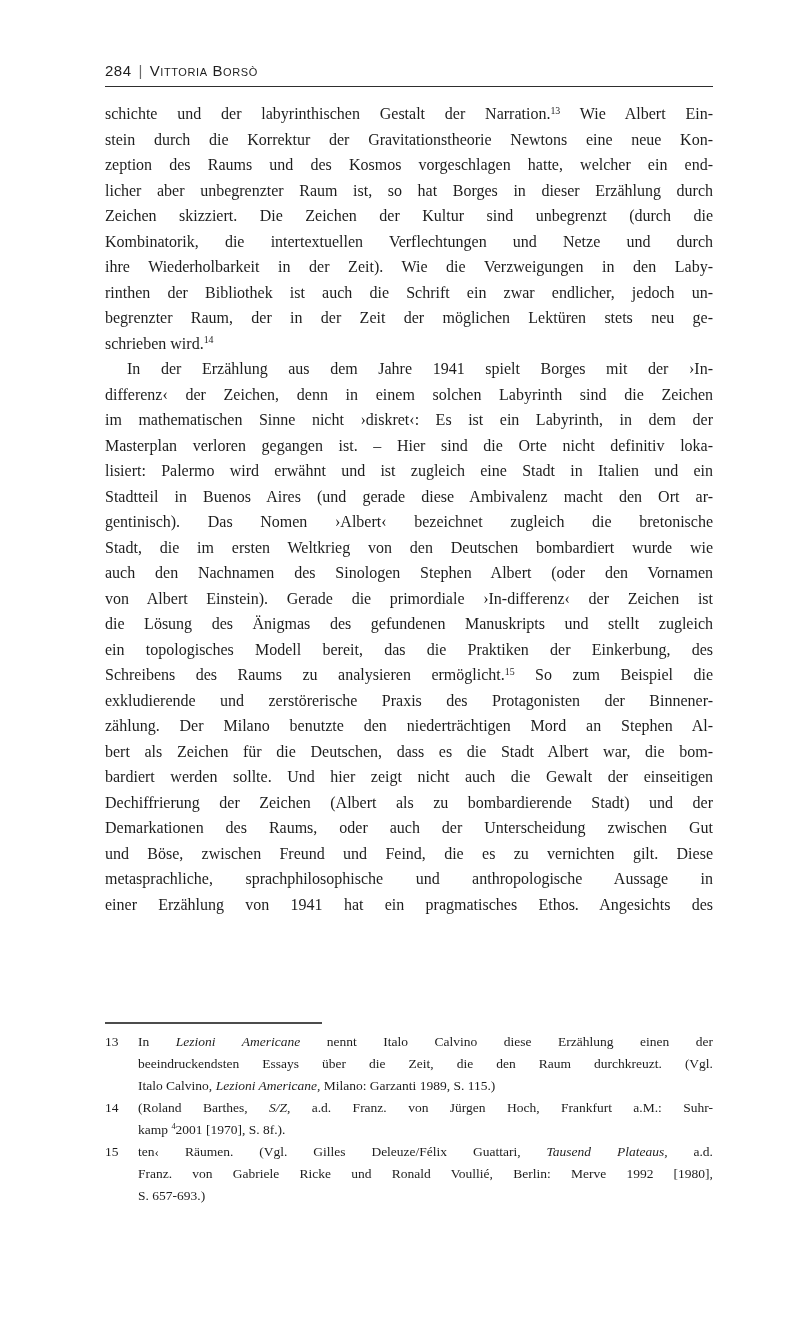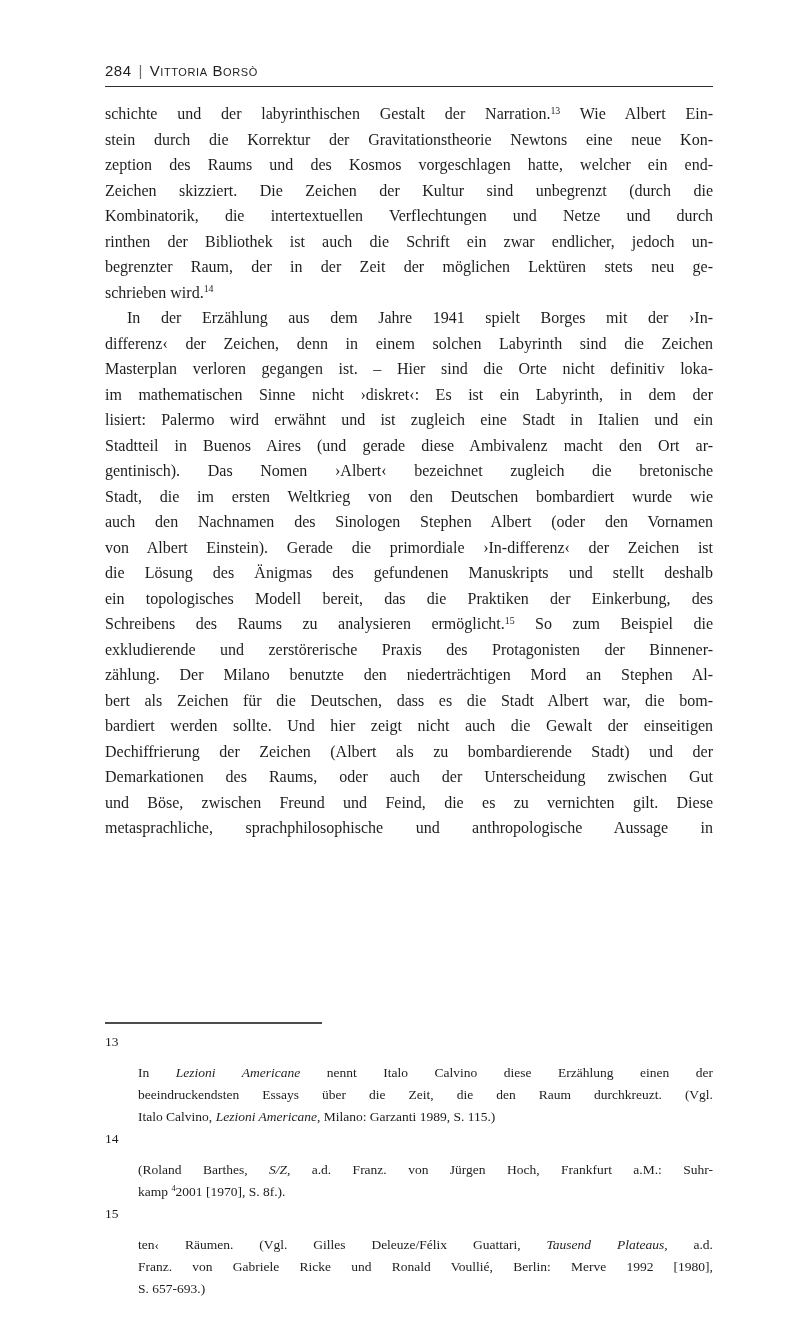--- a/index.html
+++ b/index.html
@@ -69,21 +69,21 @@
   .footnotes {
     position: absolute;
     left: 105px;
     top: 1031px;
     width: 608px;
     font-size: 13.5px;
     line-height: 22px;
   }
   .footnote { display: flex; align-items: flex-start; }
   .fn-num { width: 33px; flex: none; }
-  .fn-lines { flex: 1; min-width: 0; margin-top: 31px; }
+  .fn-lines { flex: 1; min-width: 0; }
   .fn-lines .line { height: 22px; }
   
   .watermark {
     position: absolute;
     left: 649px;
     top: 1359px;
     font-family: "Liberation Sans", "DejaVu Sans", sans-serif;
     font-size: 14px;
     color: #c3c3c3;
     letter-spacing: 0.2px;
@@ -96,48 +96,51 @@
 
   <div class="running-header">
     <span class="page-num">284</span><span class="sep">|</span><span class="author">Vittoria Borsò</span>
   </div>
 
   <div class="body-text">
       <div class="para">
         <div class="line">schichte und der labyrinthischen Gestalt der Narration.<sup>13</sup> Wie Albert Ein-</div>
         <div class="line">stein durch die Korrektur der Gravitationstheorie Newtons eine neue Kon-</div>
         <div class="line">zeption des Raums und des Kosmos vorgeschlagen hatte, welcher ein end-</div>
+        <div class="line">licher aber unbegrenzter Raum ist, so hat Borges in dieser Erzählung durch</div>
         <div class="line">Zeichen skizziert. Die Zeichen der Kultur sind unbegrenzt (durch die</div>
         <div class="line">Kombinatorik, die intertextuellen Verflechtungen und Netze und durch</div>
+        <div class="line">ihre Wiederholbarkeit in der Zeit). Wie die Verzweigungen in den Laby-</div>
         <div class="line">rinthen der Bibliothek ist auch die Schrift ein zwar endlicher, jedoch un-</div>
         <div class="line">begrenzter Raum, der in der Zeit der möglichen Lektüren stets neu ge-</div>
         <div class="line flush">schrieben wird.<sup>14</sup></div>
       </div>
       <div class="para indent">
         <div class="line">In der Erzählung aus dem Jahre 1941 spielt Borges mit der ›In-</div>
         <div class="line">differenz‹ der Zeichen, denn in einem solchen Labyrinth sind die Zeichen</div>
+        <div class="line">im mathematischen Sinne nicht ›diskret‹: Es ist ein Labyrinth, in dem der</div>
         <div class="line">Masterplan verloren gegangen ist. – Hier sind die Orte nicht definitiv loka-</div>
-        <div class="line">im mathematischen Sinne nicht ›diskret‹: Es ist ein Labyrinth, in dem der</div>
         <div class="line">lisiert: Palermo wird erwähnt und ist zugleich eine Stadt in Italien und ein</div>
         <div class="line">Stadtteil in Buenos Aires (und gerade diese Ambivalenz macht den Ort ar-</div>
         <div class="line">gentinisch). Das Nomen ›Albert‹ bezeichnet zugleich die bretonische</div>
         <div class="line">Stadt, die im ersten Weltkrieg von den Deutschen bombardiert wurde wie</div>
         <div class="line">auch den Nachnamen des Sinologen Stephen Albert (oder den Vornamen</div>
         <div class="line">von Albert Einstein). Gerade die primordiale ›In-differenz‹ der Zeichen ist</div>
-        <div class="line">die Lösung des Änigmas des gefundenen Manuskripts und stellt deshalb</div>
+        <div class="line">die Lösung des Änigmas des gefundenen Manuskripts und stellt zugleich</div>
         <div class="line">ein topologisches Modell bereit, das die Praktiken der Einkerbung, des</div>
         <div class="line">Schreibens des Raums zu analysieren ermöglicht.<sup>15</sup> So zum Beispiel die</div>
         <div class="line">exkludierende und zerstörerische Praxis des Protagonisten der Binnener-</div>
         <div class="line">zählung. Der Milano benutzte den niederträchtigen Mord an Stephen Al-</div>
         <div class="line">bert als Zeichen für die Deutschen, dass es die Stadt Albert war, die bom-</div>
         <div class="line">bardiert werden sollte. Und hier zeigt nicht auch die Gewalt der einseitigen</div>
         <div class="line">Dechiffrierung der Zeichen (Albert als zu bombardierende Stadt) und der</div>
         <div class="line">Demarkationen des Raums, oder auch der Unterscheidung zwischen Gut</div>
         <div class="line">und Böse, zwischen Freund und Feind, die es zu vernichten gilt. Diese</div>
         <div class="line">metasprachliche, sprachphilosophische und anthropologische Aussage in</div>
+        <div class="line">einer Erzählung von 1941 hat ein pragmatisches Ethos. Angesichts des</div>
       </div>
     </div>
 
   <div class="footnote-rule"></div>
 
   <div class="footnotes">
       <div class="footnote">
         <div class="fn-num">13</div>
         <div class="fn-lines">
           <div class="line">In <i>Lezioni Americane</i> nennt Italo Calvino diese Erzählung einen der</div>

